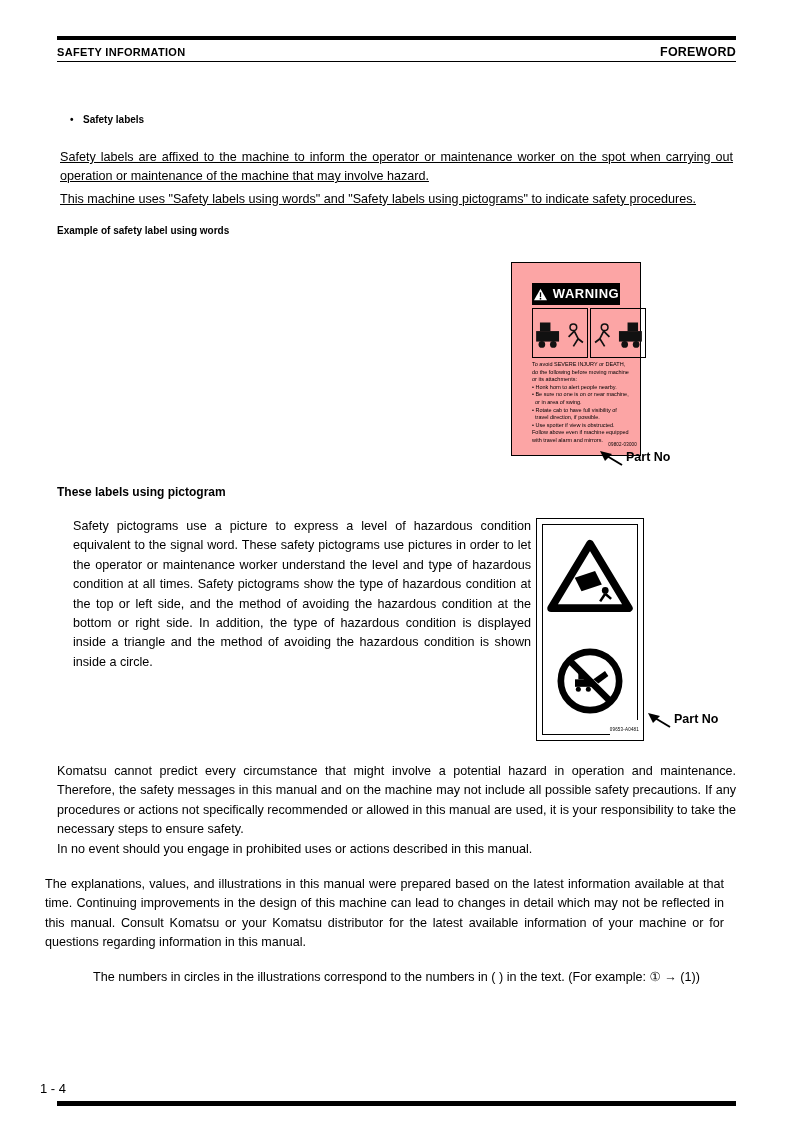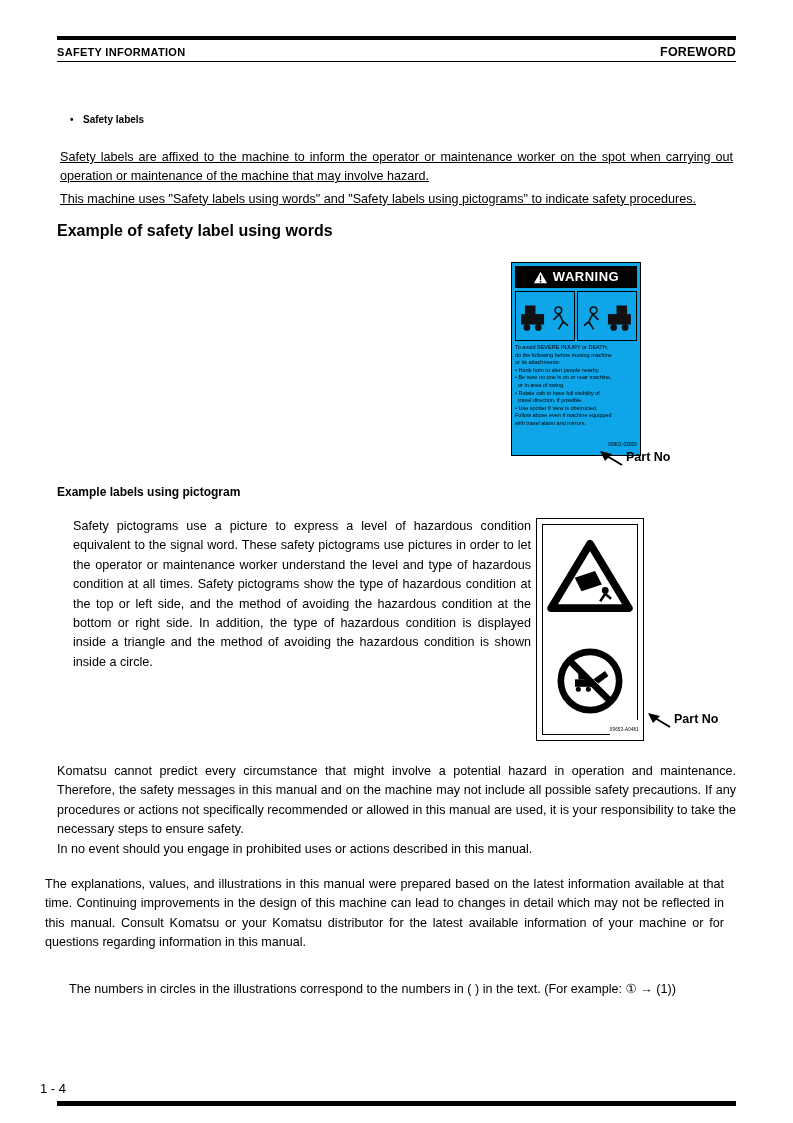--- a/index.html
+++ b/index.html
@@ -26,35 +26,35 @@
   .footer-page{ position: absolute; left: 40px; top: 1079px; font-size: 13px; }
   .bottom-bar { position: absolute; left: 57px; top: 1101px; width: 679px; height: 5px; background: #000; }
 
   
   .bullet-line { position: absolute; left: 70px; top: 110px; font-weight: bold; font-size: 10px; }
   .bullet-line .dot { display: inline-block; width: 13px; }
 
   .intro-block { position: absolute; left: 57px; top: 145px; width: 679px; }
   .intro-block p { margin: 3px; text-align: justify; text-decoration: underline; }
 
-  .example-heading { position: absolute; left: 57px; top: 221px; font-weight: bold; font-size: 16px; }
+  .example-heading { position: absolute; left: 57px; top: 221px; font-weight: bold; font-size: 10px; }
 
   .watermark {
     position: absolute; left: 126px; top: 224px;
     font-family: "DejaVu Serif", serif;
     font-size: 29px; letter-spacing: .5px;
     color: #a2322c;
   }
 
   
   .warning-label {
     position: absolute; left: 511px; top: 262px;
     width: 130px; height: 194px;
     box-sizing: border-box; border: 1px solid #000;
-    background: #0ea5e9; padding: 3px;
+    background: #fca5a5; padding: 20px;
   }
   .wl-header {
     height: 22px; background: #000; color: #fff;
     display: flex; align-items: center; justify-content: center; gap: 5px;
     font-weight: bold; font-size: 13px; letter-spacing: .5px;
   }
   .wl-tri { width: 15px; height: 13px; }
   .wl-pictos { display: flex; gap: 2px; margin-top: 3px; }
   .wl-picto { flex: 1; height: 50px; border: 1px solid #000; display: flex; align-items: center; justify-content: center; box-sizing: border-box; }
   .wl-picto svg { width: 54px; height: 42px; }
@@ -86,21 +86,21 @@
     display: flex; flex-direction: column; align-items: center; justify-content: space-around;
   }
   .pl-top svg { width: 88px; height: 78px; }
   .pl-bottom svg { width: 70px; height: 70px; }
   .pl-code { position: absolute; right: 4px; bottom: 1px; font-size: 4.5px; background: #fff; letter-spacing: .2px; }
 
   
   .closing-a { position: absolute; left: 57px; top: 762px; width: 679px; }
   .closing-a p { margin: 0; text-align: justify; }
   .closing-b { position: absolute; left: 45px; top: 875px; width: 679px; margin: 0; text-align: justify; }
-  .closing-c { position: absolute; left: 57px; top: 968px; width: 679px; margin: 12px; }
+  .closing-c { position: absolute; left: 57px; top: 968px; width: 679px; margin: 0; text-align: center; }
 </style>
 </head>
 <body>
 
 <div class="page">
 
   <div class="top-bar"></div>
   <div class="header-row">
     <span class="hdr-left">SAFETY INFORMATION</span>
     <span class="hdr-right">FOREWORD</span>
@@ -167,21 +167,21 @@
   </div>
 
   <div class="partno partno-1">
     <svg viewBox="0 0 26 17">
       <line x1="24" y1="15" x2="9" y2="6" stroke="#000" stroke-width="2"></line>
       <polygon points="2,1 14,4 7,11" fill="#000"></polygon>
     </svg>
     <span>Part No</span>
   </div>
 
-  <div class="picto-heading">Example labels using pictogram</div>
+  <div class="picto-heading">These labels using pictogram</div>
   <p class="picto-body">Safety pictograms use a picture to express a level of hazardous condition equivalent to the signal word.  These safety pictograms use pictures in order to let the operator or maintenance worker understand the level and type of hazardous condition at all times.  Safety  pictograms show the type of hazardous condition at the top or left side, and the method of avoiding the hazardous condition at the bottom or right side.  In addition, the type of hazardous condition is displayed inside a triangle and the method of avoiding the hazardous condition is shown inside  a circle.</p>
 
   <div class="picto-label">
     <div class="pl-inner">
       <div class="pl-top">
         <svg viewBox="0 0 104 92">
           <path d="M52 8 L98 84 L6 84 Z" fill="#fff" stroke="#000" stroke-width="9" stroke-linejoin="round"></path>
           <polygon points="34,48 58,40 66,56 42,64" fill="#000"></polygon>
           <circle cx="70" cy="63" r="4" fill="#000"></circle>
           <path d="M70 67 L64 76 M70 67 L77 73" stroke="#000" stroke-width="3" fill="none"></path>

